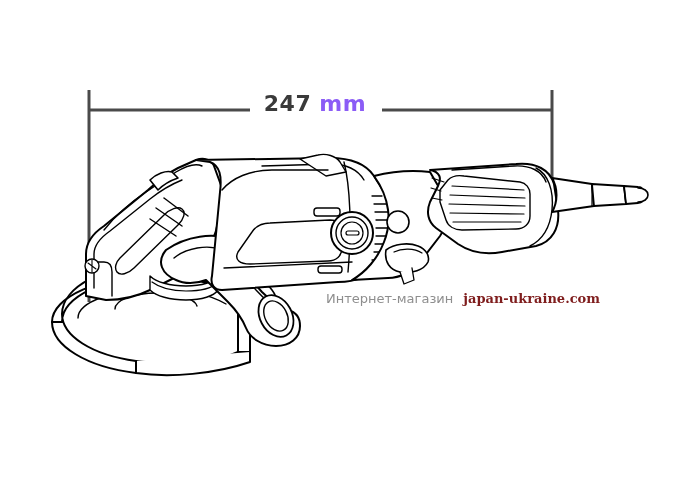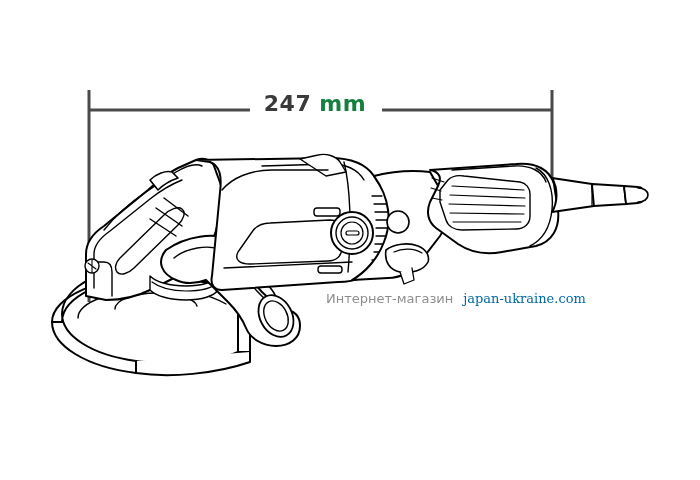--- a/index.html
+++ b/index.html
@@ -29,34 +29,34 @@
     width: 130px;
     text-align: center;
     font-family: "DejaVu Sans", sans-serif;
     font-size: 22px;
     font-weight: bold;
     color: #3a3a3a;
     letter-spacing: 0.5px;
     white-space: nowrap;
   }
   .dim-label .unit {
-    color: #15803d;
+    color: #8b5cf6;
   }
   .watermark {
     position: absolute;
     left: 326px;
     top: 291px;
     white-space: nowrap;
     font-family: "DejaVu Sans", sans-serif;
     font-size: 13px;
     color: #8e8e8e;
   }
   .watermark .domain {
-    font-weight: normal;
-    color: #0369a1;
+    font-weight: bold;
+    color: #7f1d1d;
     margin-left: 10px;
     font-family: "DejaVu Serif", serif;
   }
 </style>
 </head>
 <body>
 
 <div id="page">
 
   <svg id="figure" viewBox="0 0 700 480" xmlns="http://www.w3.org/2000/svg">

